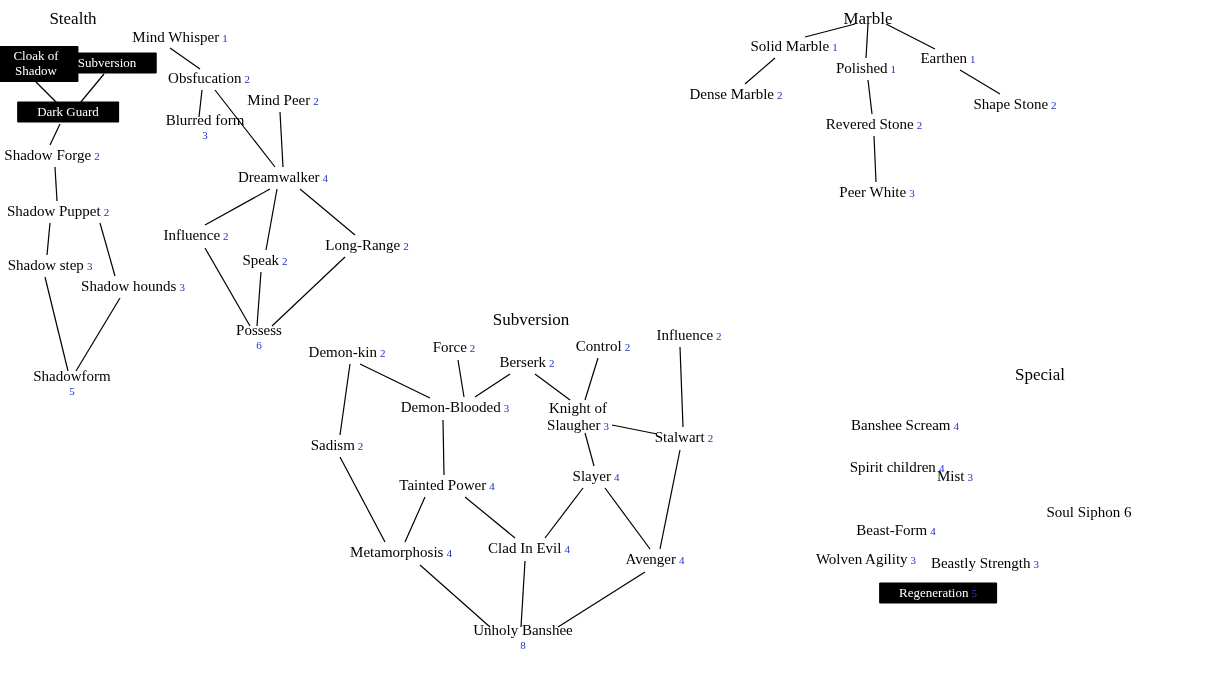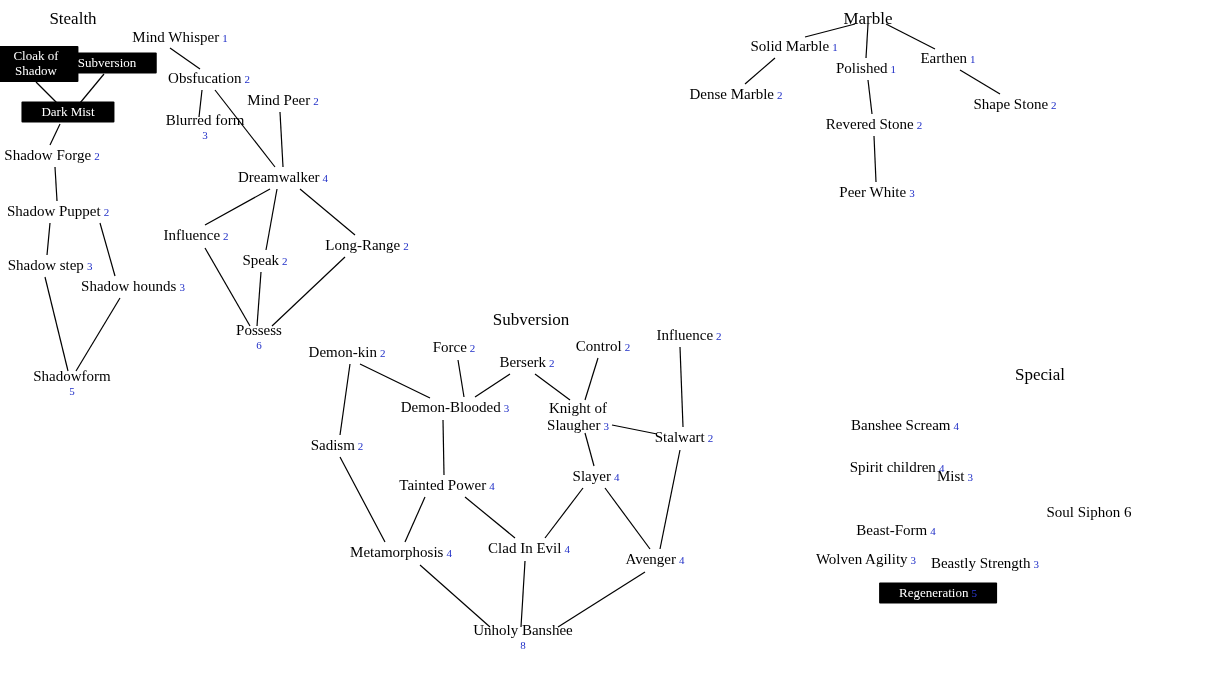--- a/index.html
+++ b/index.html
@@ -120,21 +120,21 @@
     </svg>
   <div id="header-layer">
       <div class="header" style="left: 73px; top: 19px;">Stealth</div>
       <div class="header" style="left: 868px; top: 19px;">Marble</div>
       <div class="header" style="left: 531px; top: 320px;">Subversion</div>
       <div class="header" style="left: 1040px; top: 375px;">Special</div>
     </div>
   <div id="node-layer">
       <div class="node boxed" style="left: 36px; top: 64px;"><span class="lbl">Cloak of<br>Shadow</span></div>
       <div class="node boxed" style="left: 107px; top: 63px;"><span class="lbl">Subversion</span></div>
-      <div class="node boxed" style="left: 68px; top: 112px;"><span class="lbl">Dark Mist</span></div>
+      <div class="node boxed" style="left: 68px; top: 112px;"><span class="lbl">Dark Guard</span></div>
       <div class="node" style="left: 180px; top: 38px;"><span class="lbl">Mind Whisper</span><span class="rank">1</span></div>
       <div class="node" style="left: 209px; top: 79px;"><span class="lbl">Obsfucation</span><span class="rank">2</span></div>
       <div class="node" style="left: 283px; top: 101px;"><span class="lbl">Mind Peer</span><span class="rank">2</span></div>
       <div class="node stacked" style="left: 205px; top: 127px;"><span class="lbl">Blurred form</span><span class="rank">3</span></div>
       <div class="node" style="left: 52px; top: 156px;"><span class="lbl">Shadow Forge</span><span class="rank">2</span></div>
       <div class="node" style="left: 283px; top: 178px;"><span class="lbl">Dreamwalker</span><span class="rank">4</span></div>
       <div class="node" style="left: 58px; top: 212px;"><span class="lbl">Shadow Puppet</span><span class="rank">2</span></div>
       <div class="node" style="left: 196px; top: 236px;"><span class="lbl">Influence</span><span class="rank">2</span></div>
       <div class="node" style="left: 367px; top: 246px;"><span class="lbl">Long-Range</span><span class="rank">2</span></div>
       <div class="node" style="left: 50px; top: 266px;"><span class="lbl">Shadow step</span><span class="rank">3</span></div>

